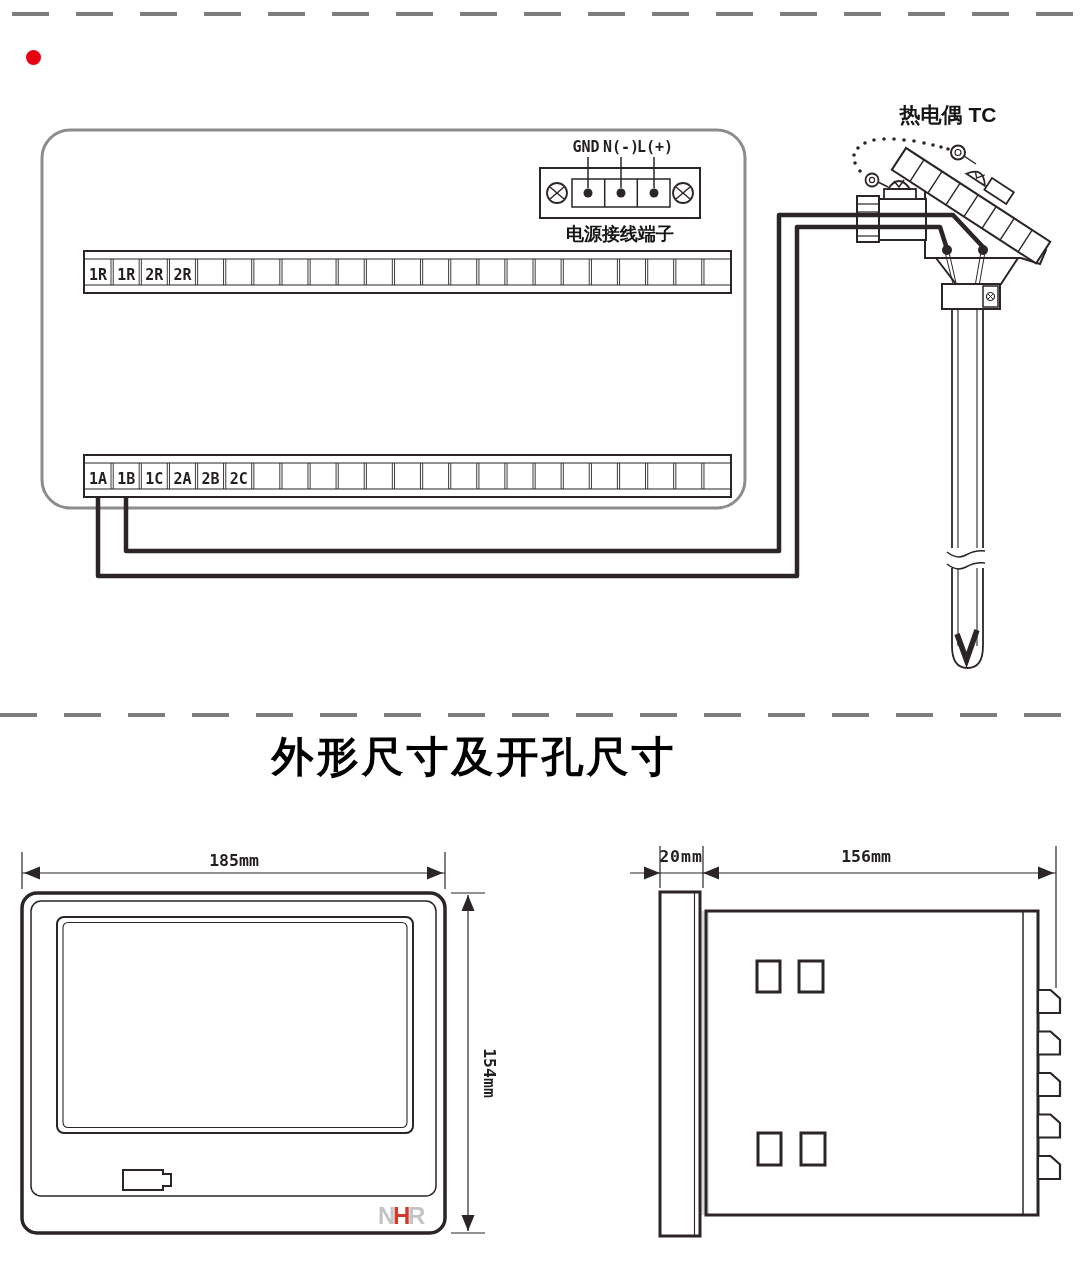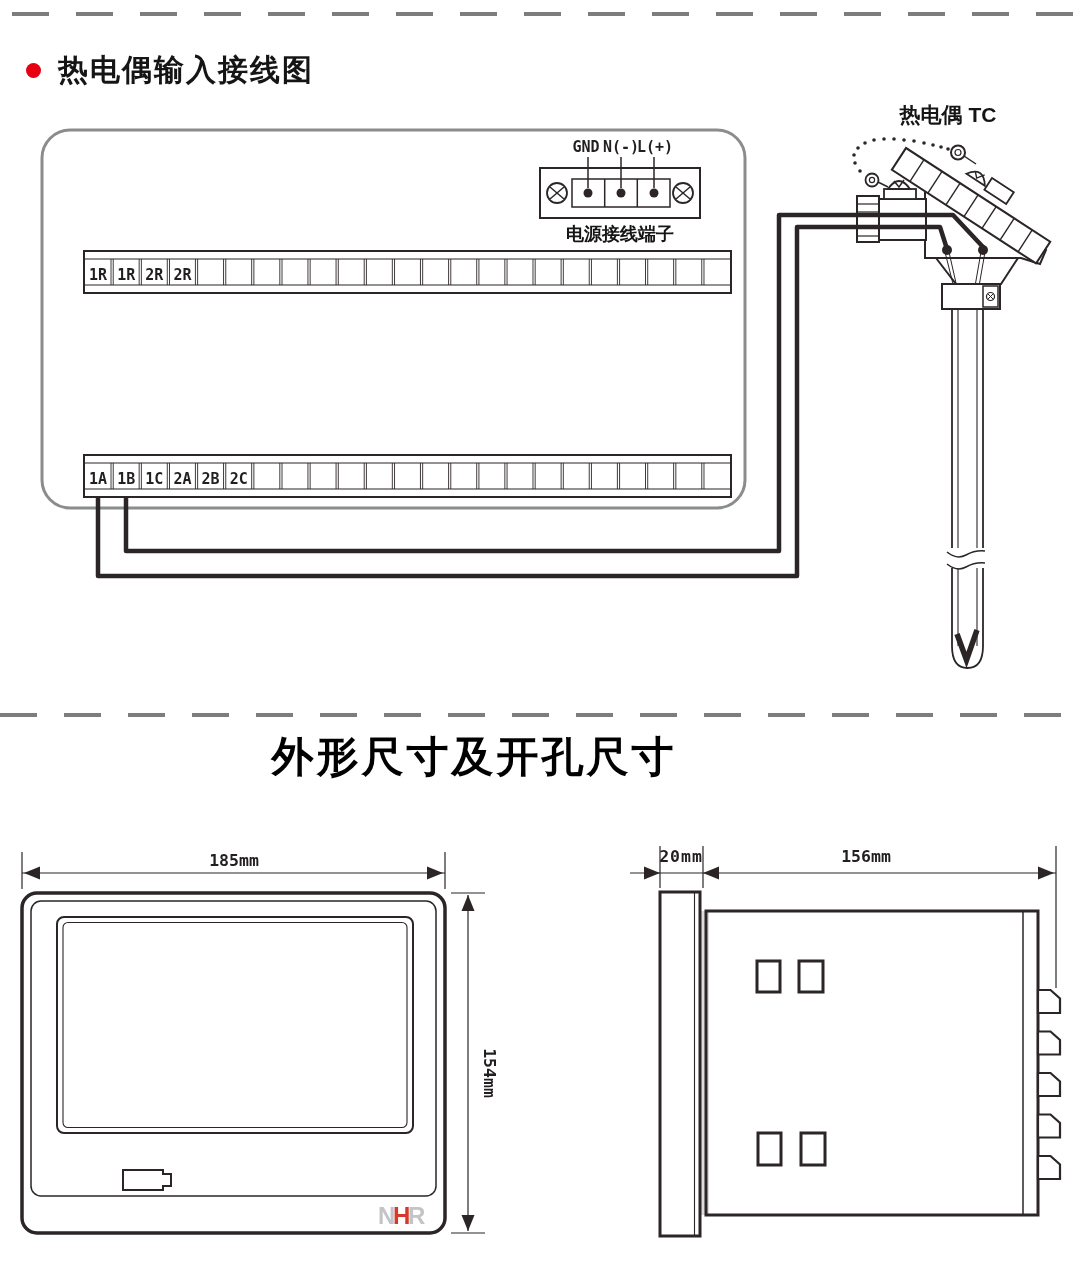--- a/index.html
+++ b/index.html
@@ -314,17 +314,16 @@
     <polygon class="fd" points="703,873 719,866.5 719,879.5"></polygon>
     <polygon class="fd" points="1054,873 1038,866.5 1038,879.5"></polygon>
     <text class="t-mono" x="681" y="862" font-size="16.5" text-anchor="middle" letter-spacing="1">20mm</text>
     <text class="t-mono" x="866" y="862" font-size="16.5" text-anchor="middle">156mm</text>
   </g>
 
 </svg>
 
 <div class="sec1-title">
   <span class="bullet"></span>
-  <span>热电偶输入接线图</span>
 </div>
 <div class="sec2-title">外形尺寸及开孔尺寸</div>
 
 </div>
 
 </body></html>

